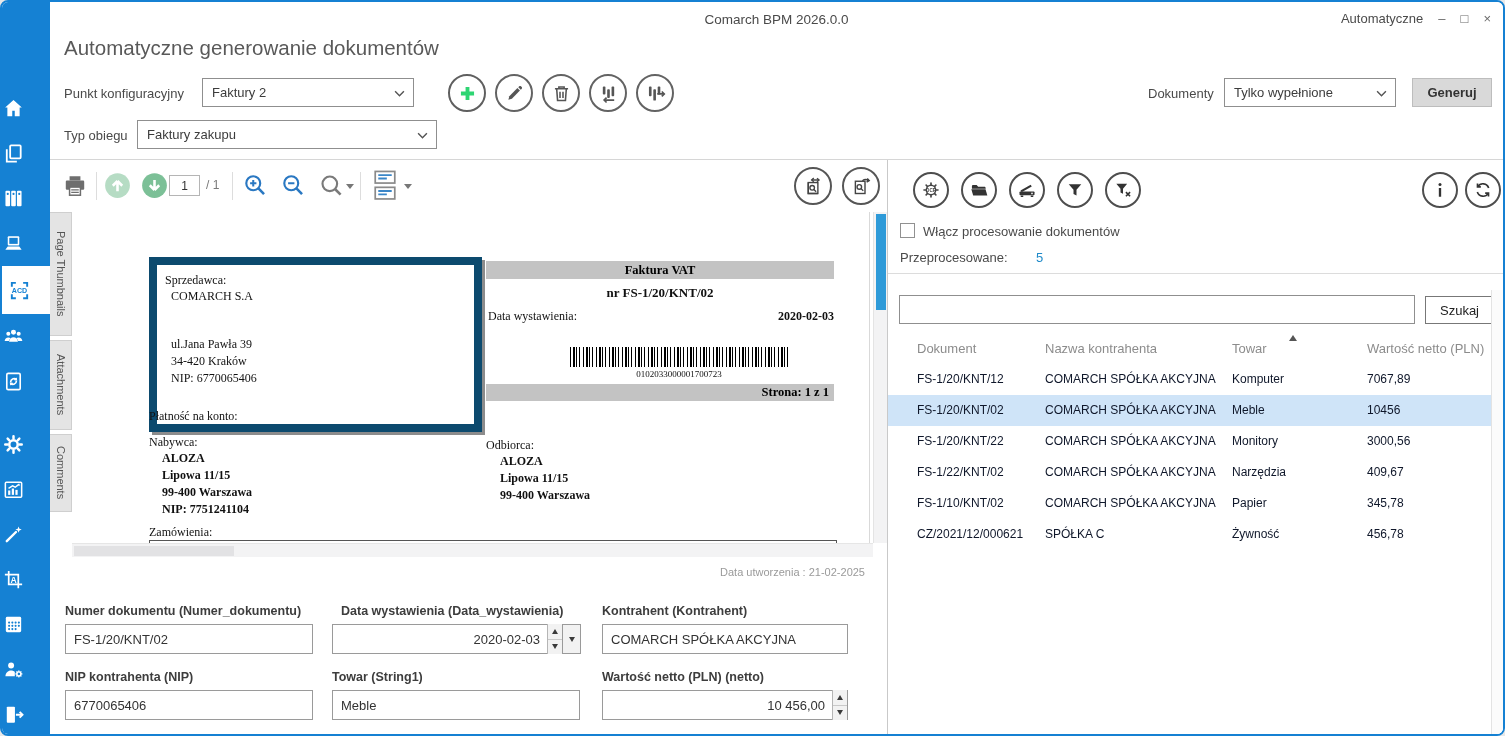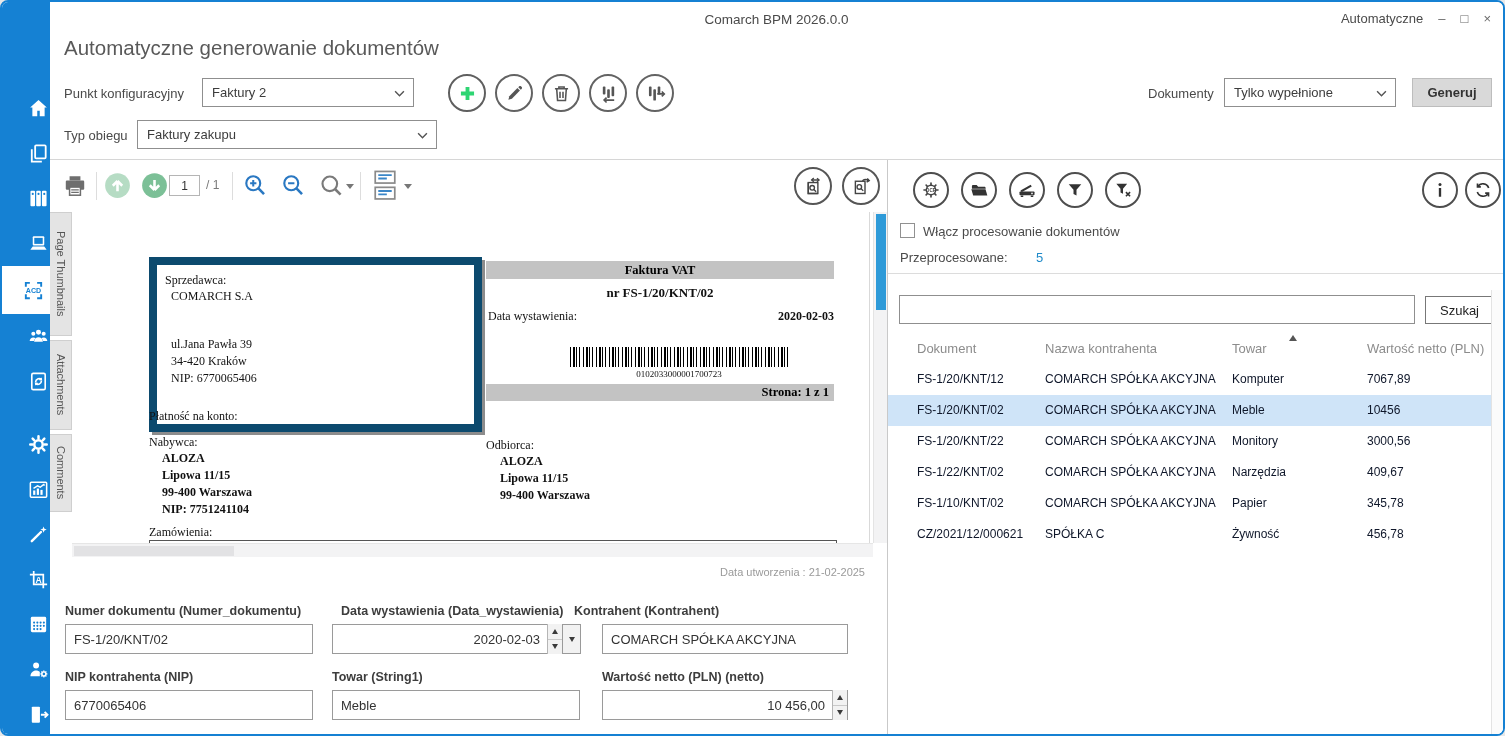--- a/index.html
+++ b/index.html
@@ -1,21 +1,21 @@
 <!DOCTYPE html>
 <html><head>
 <meta charset="utf-8">
 <style>
   html,body{margin:0;padding:0;background:#e8e8e8;font-family:"Liberation Sans",sans-serif;}
   *{box-sizing:border-box;}
   .window{position:relative;width:1505px;height:736px;background:#fff;border:2px solid #1581d3;border-radius:8px;overflow:hidden;font-size:13px;color:#3c3c3c;}
 
   
   .sidebar{position:absolute;left:0;top:0;width:48px;height:100%;background:#1581d3;z-index:30;display:flex;flex-direction:column;align-items:center;}
-  .side-item{width:48px;height:45px;display:flex;align-items:center;justify-content:flex-end;flex:0 0 auto;cursor:pointer;}
+  .side-item{width:48px;height:45px;display:flex;align-items:center;justify-content:flex-start;flex:0 0 auto;cursor:pointer;}
   .side-item svg{width:23px;height:23px;}
   .side-item.first{margin-top:84px;}
   .side-item.group-gap{margin-top:18px;}
   .side-item.active{background:#fff;height:48px;}
   .acd-tile{width:34px;height:34px;display:flex;align-items:center;justify-content:center;}
 
   
   .titlebar{position:absolute;left:48px;right:0;top:0;height:36px;background:#fff;}
   .app-title{position:absolute;left:0;right:0;top:10px;text-align:center;color:#4a4a4a;font-size:13.5px;}
   .tb-right{position:absolute;right:12px;top:9px;display:flex;align-items:center;gap:15px;color:#4a4a4a;}
@@ -443,21 +443,21 @@
           <span class="tri-up"></span>
         </div>
         <div>
           <span class="tri-down"></span>
         </div>
       </div>
     <div class="drop-btn" style="left:513px;top:464px;">
         <span class="tri-down"></span>
       </div>
 
-    <span class="fld-label" style="left:524px;top:444px;">Kontrahent (Kontrahent)</span>
+    <span class="fld-label" style="left:552px;top:444px;">Kontrahent (Kontrahent)</span>
     <input class="fld" style="left: 552px; top: 464px; width: 246px;" value="COMARCH SPÓŁKA AKCYJNA">
 
     <span class="fld-label" style="left:15px;top:510px;">NIP kontrahenta (NIP)</span>
     <input class="fld" style="left: 15px; top: 530px; width: 248px;" value="6770065406">
 
     <span class="fld-label" style="left:282px;top:510px;">Towar (String1)</span>
     <input class="fld" style="left: 282px; top: 530px; width: 248px;" value="Meble">
 
     <span class="fld-label" style="left:552px;top:510px;">Wartość netto (PLN) (netto)</span>
     <input class="fld rt" style="left: 552px; top: 530px; width: 246px;" value="10 456,00">

